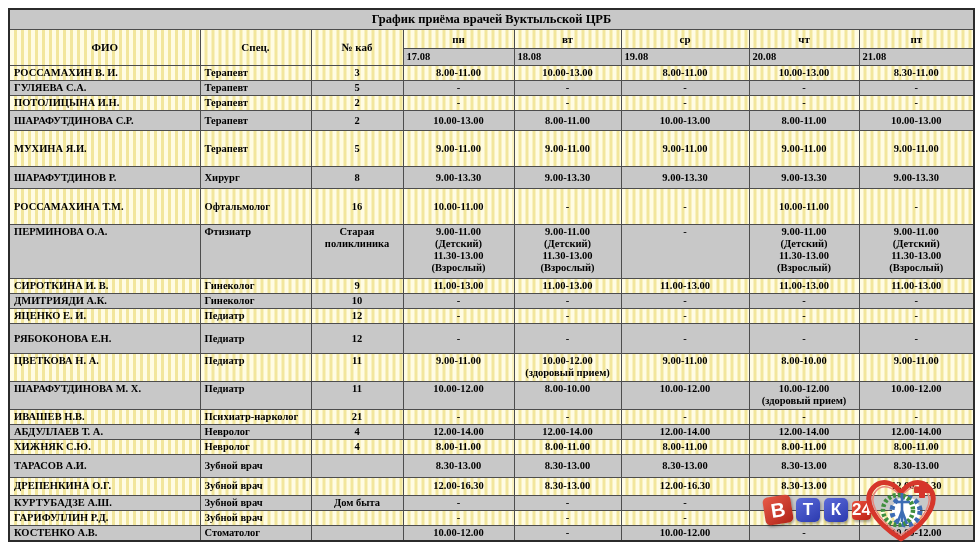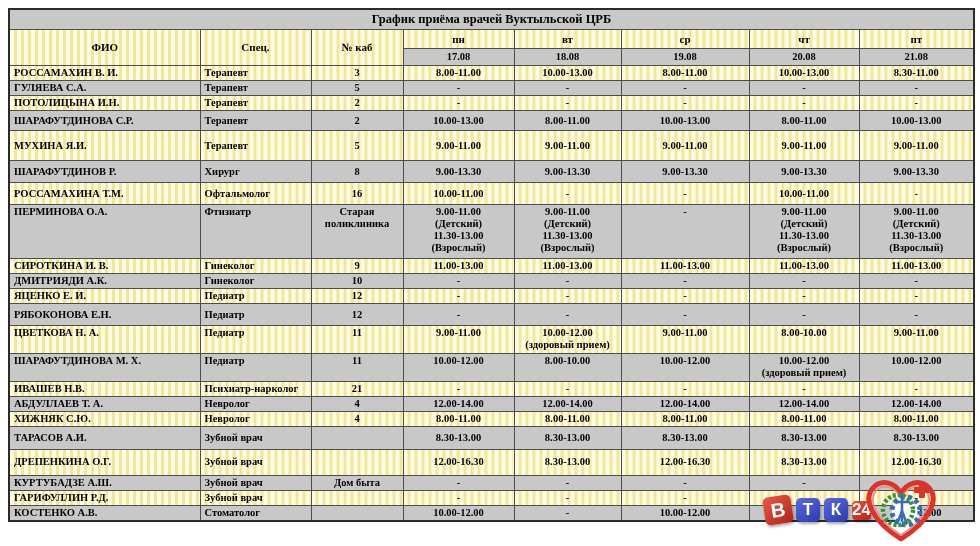--- a/index.html
+++ b/index.html
@@ -22,21 +22,21 @@
     line-height:1.15;
   }
   tr.title-row th{
     background:#c8c8c8;font-size:12.5px;height:17px;text-align:center;
   }
   .ybg{
     background:repeating-linear-gradient(90deg,#fffce4 0px,#fffce4 4px,#f2e69c 4px,#f2e69c 7px);
   }
   .gbg{background:#c8c8c8;}
   tr.head-row th{font-size:11px;height:16px;text-align:center;}
-  tr.date-row th{font-size:10.5px;height:14px;text-align:center;}
+  tr.date-row th{font-size:10.5px;height:14px;text-align:left;}
   tbody td{font-size:10.5px;text-align:center;white-space:pre-line;}
   tbody td.fio-cell, tbody td.spec-cell{text-align:left;padding-left:4px;white-space:normal;}
   tr.vtop td{vertical-align:top;}
   tbody tr.yellow td{background:repeating-linear-gradient(90deg,#fffce4 0px,#fffce4 4px,#f2e69c 4px,#f2e69c 7px);}
   tbody tr.gray td{background:#c8c8c8;}
 
   
   .vtk{
     position:absolute;left:764px;top:496px;
     display:flex;align-items:center;gap:4px;
@@ -132,41 +132,41 @@
       <tr class="gray" style="height: 20px; padding-left: 32px;">
         <td class="fio-cell">ШАРАФУТДИНОВА С.Р.</td>
         <td class="spec-cell">Терапевт</td>
         <td class="room-cell">2</td>
         <td class="sched-cell">10.00-13.00</td>
         <td class="sched-cell">8.00-11.00</td>
         <td class="sched-cell">10.00-13.00</td>
         <td class="sched-cell">8.00-11.00</td>
         <td class="sched-cell">10.00-13.00</td>
       </tr>
-      <tr class="yellow" style="height: 30px;">
+      <tr class="yellow" style="height: 36px;">
         <td class="fio-cell">МУХИНА Я.И.</td>
         <td class="spec-cell">Терапевт</td>
         <td class="room-cell">5</td>
         <td class="sched-cell">9.00-11.00</td>
         <td class="sched-cell">9.00-11.00</td>
         <td class="sched-cell">9.00-11.00</td>
         <td class="sched-cell">9.00-11.00</td>
         <td class="sched-cell">9.00-11.00</td>
       </tr>
       <tr class="gray" style="height: 22px;">
         <td class="fio-cell">ШАРАФУТДИНОВ Р.</td>
         <td class="spec-cell">Хирург</td>
         <td class="room-cell">8</td>
         <td class="sched-cell">9.00-13.30</td>
         <td class="sched-cell">9.00-13.30</td>
         <td class="sched-cell">9.00-13.30</td>
         <td class="sched-cell">9.00-13.30</td>
         <td class="sched-cell">9.00-13.30</td>
       </tr>
-      <tr class="yellow" style="height: 22px;">
+      <tr class="yellow" style="height: 36px;">
         <td class="fio-cell">РОССАМАХИНА Т.М.</td>
         <td class="spec-cell">Офтальмолог</td>
         <td class="room-cell">16</td>
         <td class="sched-cell">10.00-11.00</td>
         <td class="sched-cell">-</td>
         <td class="sched-cell">-</td>
         <td class="sched-cell">10.00-11.00</td>
         <td class="sched-cell">-</td>
       </tr>
       <tr class="gray vtop" style="height: 54px;">
@@ -215,21 +215,21 @@
       <tr class="yellow" style="height: 13px;">
         <td class="fio-cell">ЯЦЕНКО Е. И.</td>
         <td class="spec-cell">Педиатр</td>
         <td class="room-cell">12</td>
         <td class="sched-cell">-</td>
         <td class="sched-cell">-</td>
         <td class="sched-cell">-</td>
         <td class="sched-cell">-</td>
         <td class="sched-cell">-</td>
       </tr>
-      <tr class="gray" style="height: 22px; margin-left: 44px;">
+      <tr class="gray" style="height: 30px; margin-left: 44px;">
         <td class="fio-cell">РЯБОКОНОВА Е.Н.</td>
         <td class="spec-cell">Педиатр</td>
         <td class="room-cell">12</td>
         <td class="sched-cell">-</td>
         <td class="sched-cell">-</td>
         <td class="sched-cell">-</td>
         <td class="sched-cell">-</td>
         <td class="sched-cell">-</td>
       </tr>
       <tr class="yellow vtop" style="height: 24px;">
@@ -287,21 +287,21 @@
       <tr class="gray" style="height: 23px;">
         <td class="fio-cell">ТАРАСОВ А.И.</td>
         <td class="spec-cell">Зубной врач</td>
         <td class="room-cell"></td>
         <td class="sched-cell">8.30-13.00</td>
         <td class="sched-cell">8.30-13.00</td>
         <td class="sched-cell">8.30-13.00</td>
         <td class="sched-cell">8.30-13.00</td>
         <td class="sched-cell">8.30-13.00</td>
       </tr>
-      <tr class="yellow" style="height: 26px; border-radius: 8px;">
+      <tr class="yellow" style="height: 18px; border-radius: 8px;">
         <td class="fio-cell">ДРЕПЕНКИНА О.Г.</td>
         <td class="spec-cell">Зубной врач</td>
         <td class="room-cell"></td>
         <td class="sched-cell">12.00-16.30</td>
         <td class="sched-cell">8.30-13.00</td>
         <td class="sched-cell">12.00-16.30</td>
         <td class="sched-cell">8.30-13.00</td>
         <td class="sched-cell">12.00-16.30</td>
       </tr>
       <tr class="gray" style="height: 13px;">

